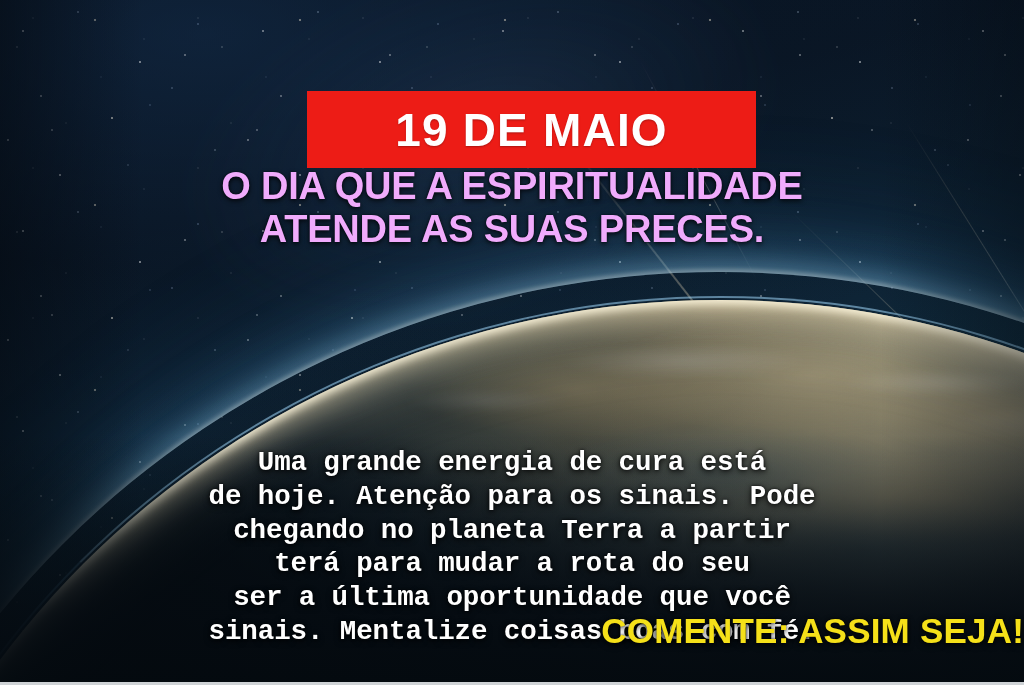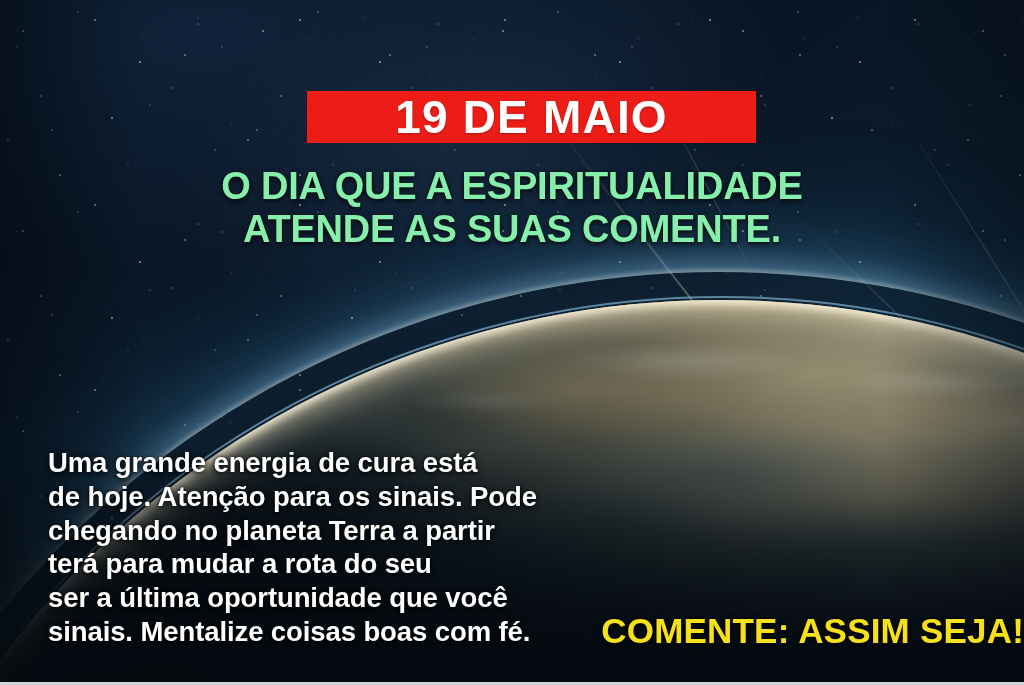--- a/index.html
+++ b/index.html
@@ -235,62 +235,64 @@
     position: absolute;
     inset: 0;
     z-index: 20;
   }
 
   .date-banner {
     position: absolute;
     left: 307px;
     top: 91px;
     width: 449px;
-    height: 52px;
+    height: 77px;
     background: #ED1C16;
     display: flex;
     align-items: center;
     justify-content: center;
   }
   .date-banner-text {
     color: #ffffff;
     font-size: 46px;
     font-weight: bold;
     letter-spacing: 1.2px;
     line-height: 1;
     white-space: nowrap;
     text-shadow: 0 1px 2px rgba(0,0,0,0.28);
   }
 
   .headline {
     position: absolute;
     left: 0; right: 0;
     top: 165px;
     text-align: center;
-    color: #86efac;
+    color: #f0abfc;
     font-size: 38px;
     font-weight: bold;
     line-height: 1.13;
     letter-spacing: -0.2px;
     text-shadow: 0 2px 5px rgba(0,0,0,0.75), 0 0 2px rgba(0,0,0,0.6);
     padding: 0 32px;
   }
   .headline-line { display: block; }
 
   .body-copy {
     position: absolute;
     left: 0; right: 0;
     top: 446px;
+    text-align: center;
     color: #ffffff;
     font-size: 27.5px;
     font-weight: bold;
     line-height: 1.23;
     letter-spacing: -0.1px;
     text-shadow: 0 2px 6px rgba(0,0,0,0.88), 0 0 3px rgba(0,0,0,0.75);
     padding: 0 48px;
+    font-family: Liberation Mono, monospace;
   }
   .body-line { display: block; }
 
   .cta {
     position: absolute;
     left: 0; right: 0;
     top: 613px;
     text-align: right;
     color: #F5E019;
     font-size: 35px;
@@ -330,21 +332,21 @@
   <div class="bottom-shade"></div>
 
   <div class="content">
 
     <div class="date-banner">
       <span class="date-banner-text">19 DE MAIO</span>
     </div>
 
     <div class="headline">
       <span class="headline-line">O DIA QUE A ESPIRITUALIDADE</span>
-      <span class="headline-line">ATENDE AS SUAS COMENTE.</span>
+      <span class="headline-line">ATENDE AS SUAS PRECES.</span>
     </div>
 
     <div class="body-copy">
       <span class="body-line">Uma grande energia de cura está</span>
       <span class="body-line">de hoje. Atenção para os sinais. Pode</span>
       <span class="body-line">chegando no planeta Terra a partir</span>
       <span class="body-line">terá para mudar a rota do seu</span>
       <span class="body-line">ser a última oportunidade que você</span>
       <span class="body-line">sinais. Mentalize coisas boas com fé.</span>
     </div>

